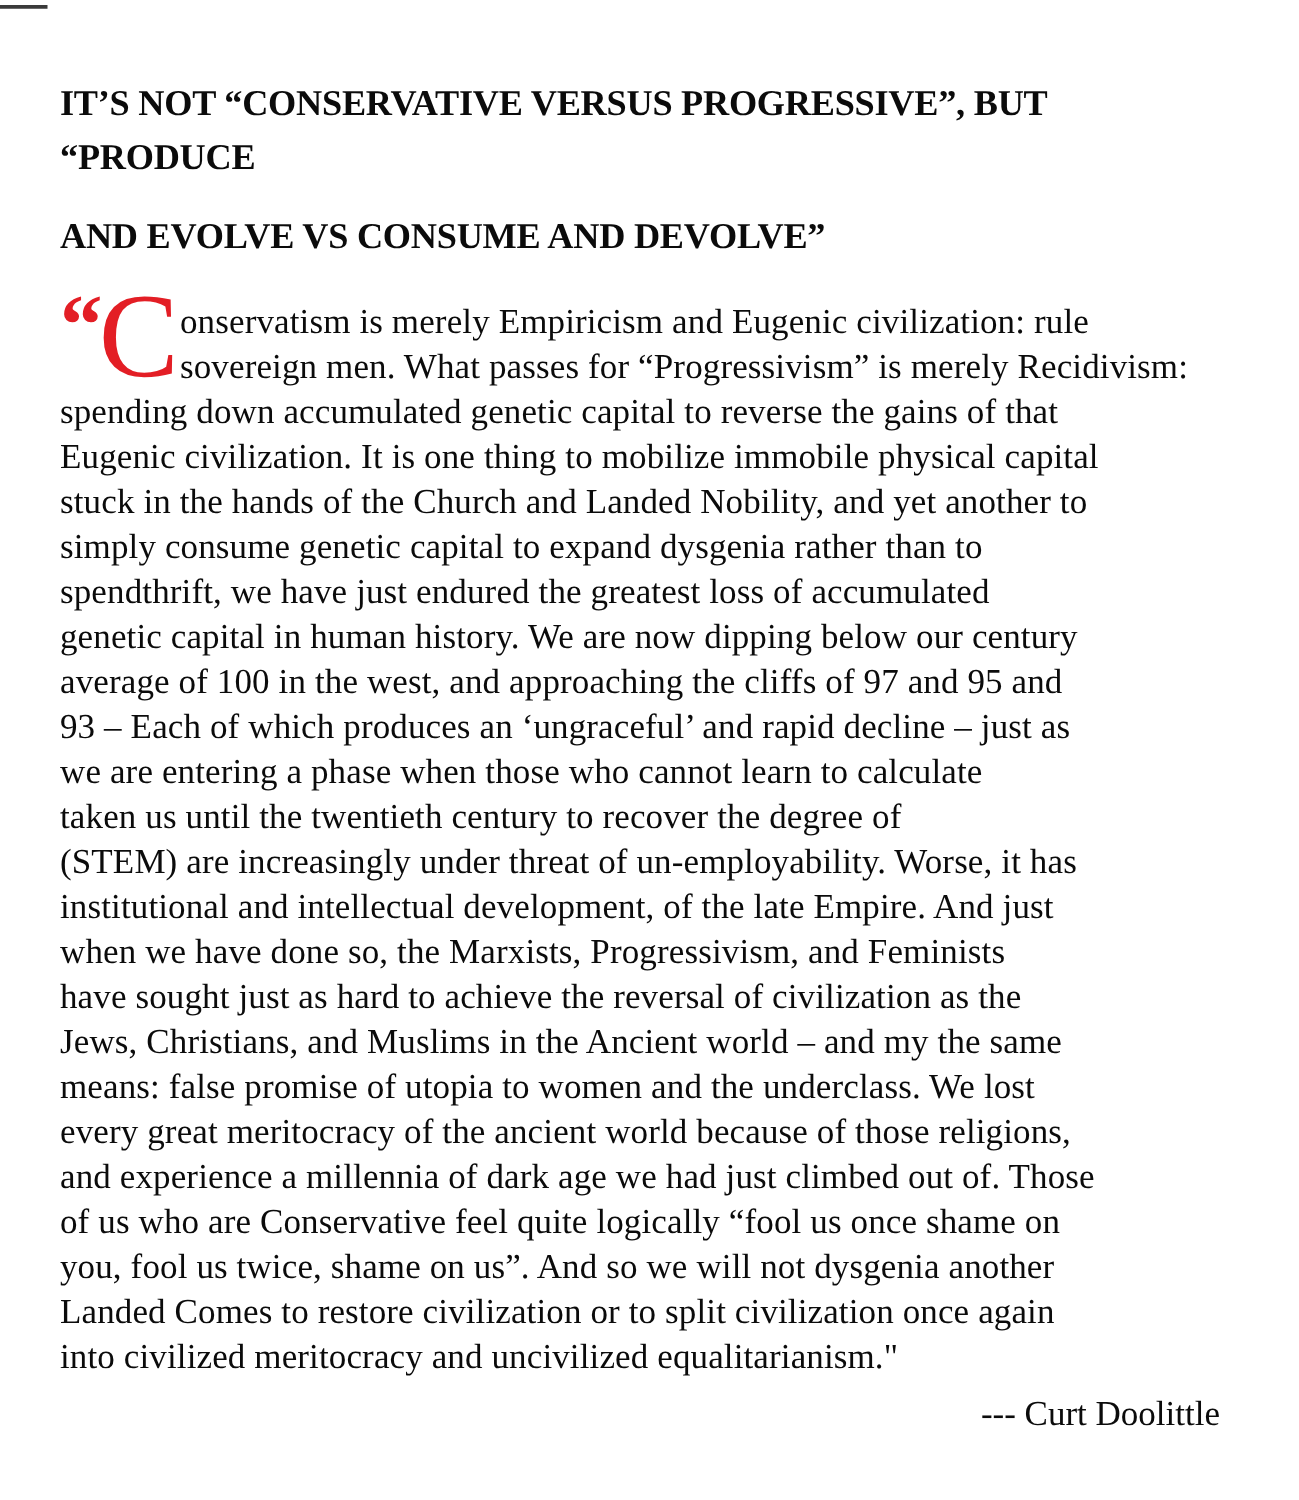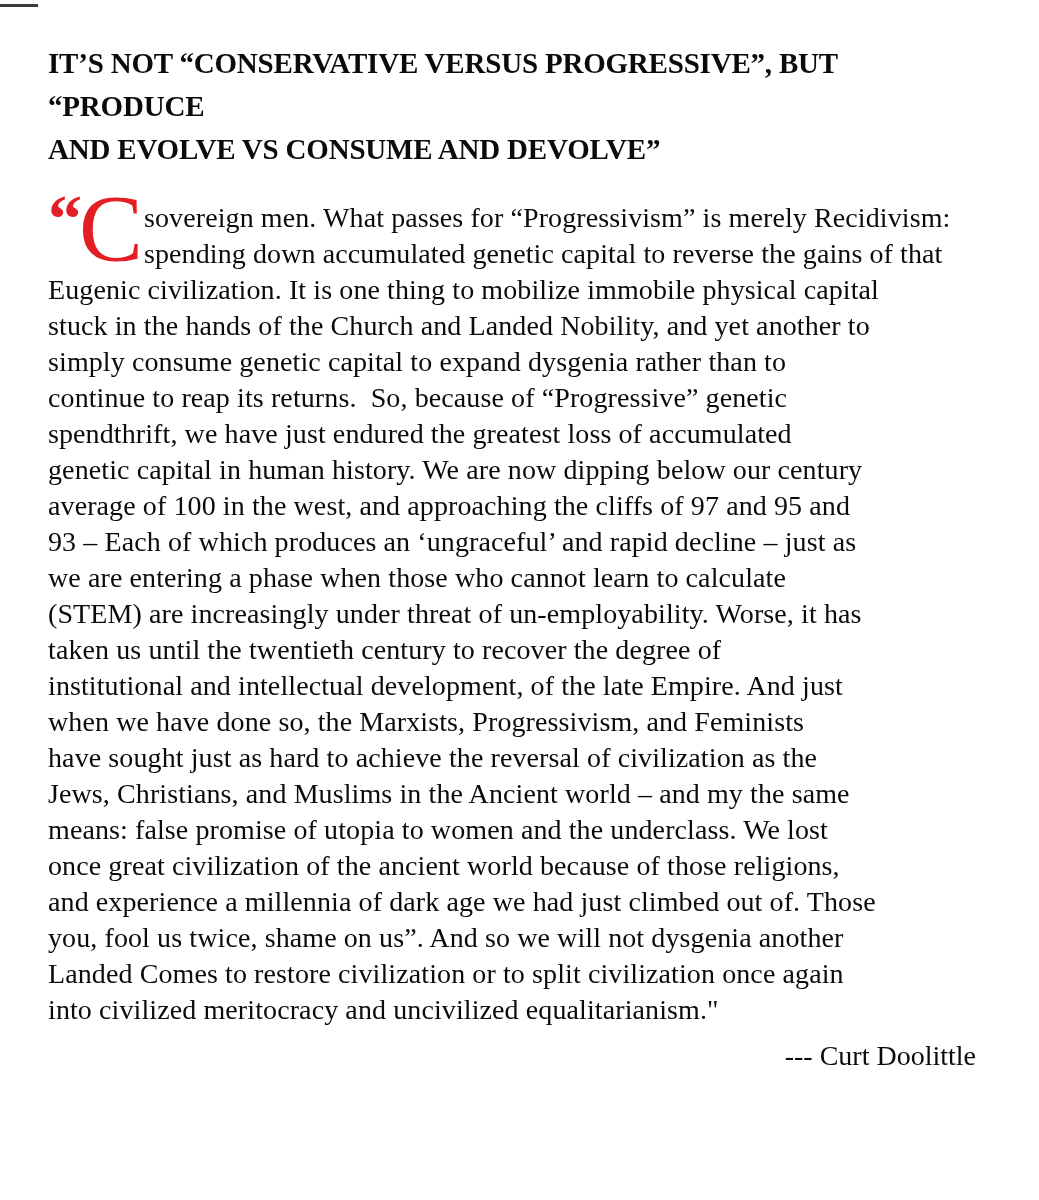--- a/index.html
+++ b/index.html
@@ -30,21 +30,21 @@
     left: 48px;
     width: 942px;
   }
   .title {
     font-weight: bold;
     font-size: 29px;
     line-height: 43px;
     letter-spacing: -0.2px;
     margin: 0 0 29px 0;
   }
-  .title .line { white-space: pre-wrap; }
+  .title .line { white-space: pre-wrap; margin-top: 20px; }
   .body-text {
     font-size: 28px;
     line-height: 36px;
     letter-spacing: 0.1px;
   }
   .body-text .line { white-space: pre-wrap; }
   .dropcap {
     float: left;
     width: 92px;
     height: 72px;
@@ -86,40 +86,41 @@
   <h1 class="title">
       <div class="line">IT’S NOT “CONSERVATIVE VERSUS PROGRESSIVE”, BUT “PRODUCE</div>
       <div class="line">AND EVOLVE VS CONSUME AND DEVOLVE”</div>
     </h1>
 
   <div class="body-text">
     <div class="dropcap">
       <span class="dc-quote">“</span>
       <span class="dc-letter">C</span>
     </div>
+  <div class="line">onservatism is merely Empiricism and Eugenic civilization: rule</div>
       <div class="line">sovereign men. What passes for “Progressivism” is merely Recidivism:</div>
       <div class="line">spending down accumulated genetic capital to reverse the gains of that</div>
       <div class="line">Eugenic civilization. It is one thing to mobilize immobile physical capital</div>
       <div class="line">stuck in the hands of the Church and Landed Nobility, and yet another to</div>
       <div class="line">simply consume genetic capital to expand dysgenia rather than to</div>
-      <div class="line">continue to reap its returns.  So, because of “Progressive” genetic</div>
       <div class="line">spendthrift, we have just endured the greatest loss of accumulated</div>
       <div class="line">genetic capital in human history. We are now dipping below our century</div>
       <div class="line">average of 100 in the west, and approaching the cliffs of 97 and 95 and</div>
       <div class="line">93 – Each of which produces an ‘ungraceful’ and rapid decline – just as</div>
       <div class="line">we are entering a phase when those who cannot learn to calculate</div>
+      <div class="line">taken us until the twentieth century to recover the degree of</div>
       <div class="line">(STEM) are increasingly under threat of un-employability. Worse, it has</div>
-      <div class="line">taken us until the twentieth century to recover the degree of</div>
       <div class="line">institutional and intellectual development, of the late Empire. And just</div>
       <div class="line">when we have done so, the Marxists, Progressivism, and Feminists</div>
       <div class="line">have sought just as hard to achieve the reversal of civilization as the</div>
       <div class="line">Jews, Christians, and Muslims in the Ancient world – and my the same</div>
       <div class="line">means: false promise of utopia to women and the underclass. We lost</div>
-      <div class="line">once great civilization of the ancient world because of those religions,</div>
+      <div class="line">every great meritocracy of the ancient world because of those religions,</div>
       <div class="line">and experience a millennia of dark age we had just climbed out of. Those</div>
+      <div class="line">of us who are Conservative feel quite logically “fool us once shame on</div>
       <div class="line">you, fool us twice, shame on us”. And so we will not dysgenia another</div>
       <div class="line">Landed Comes to restore civilization or to split civilization once again</div>
       <div class="line">into civilized meritocracy and uncivilized equalitarianism."</div>
     </div>
 
   <div class="attribution">--- Curt Doolittle</div>
 
 </div>
 
 </body></html>

